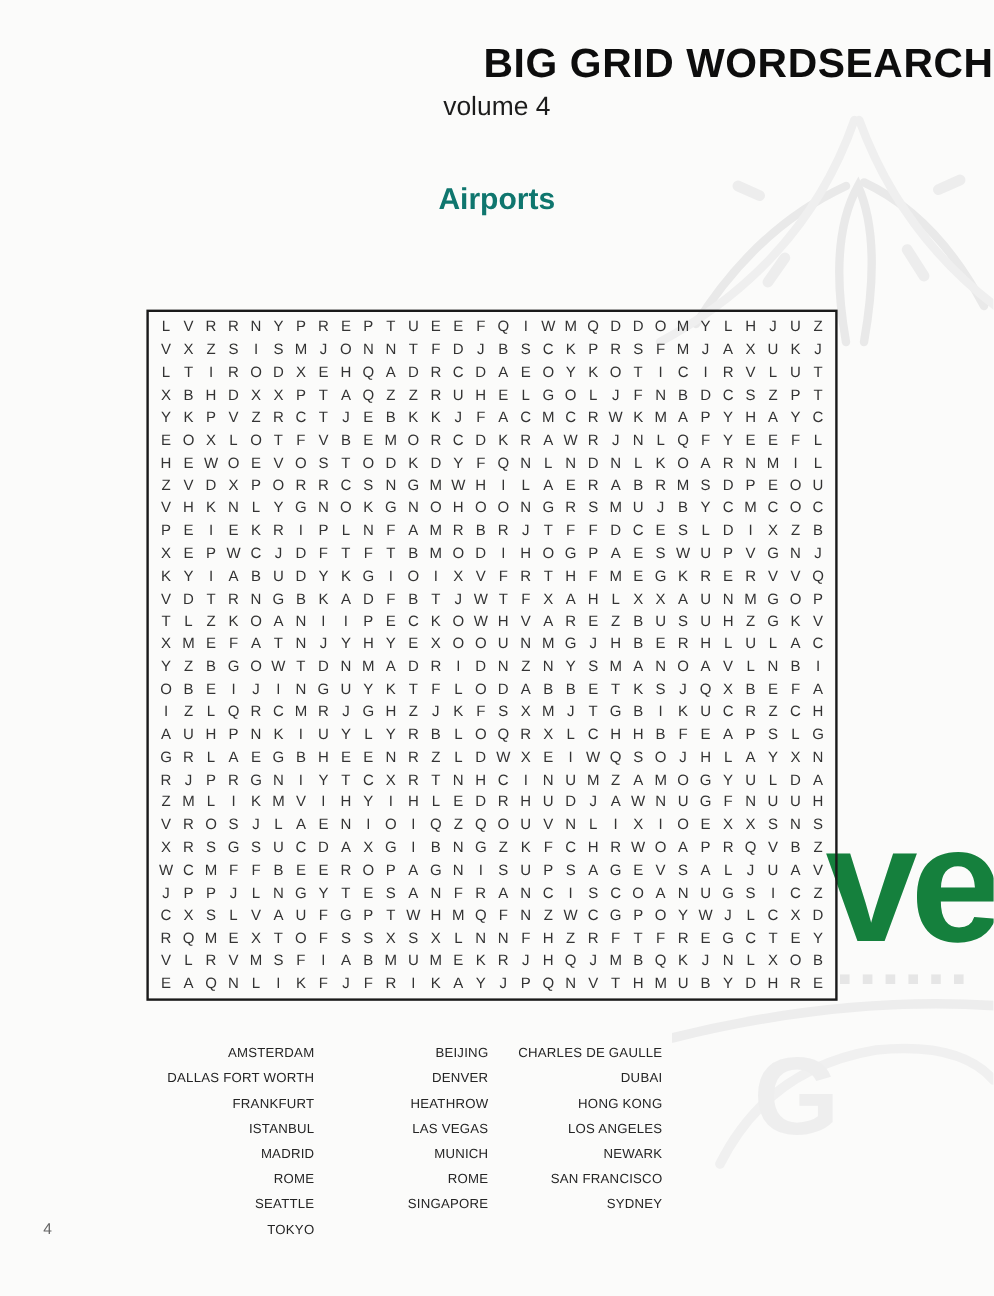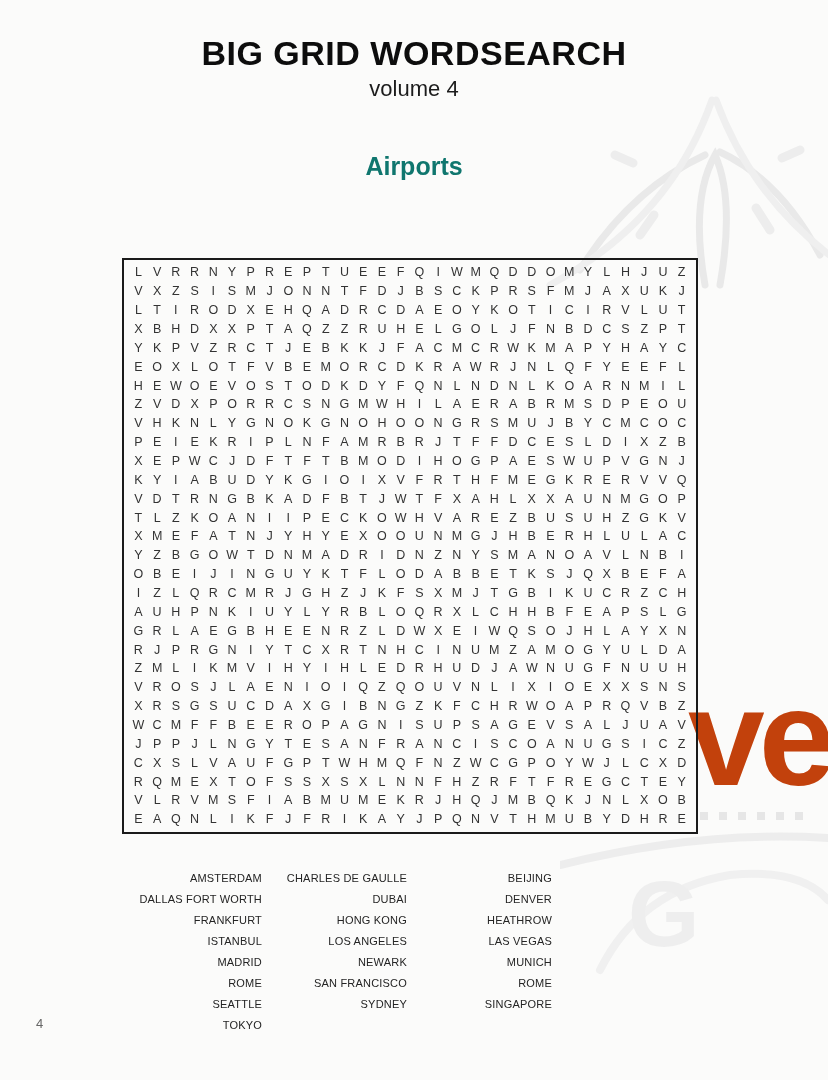--- a/index.html
+++ b/index.html
@@ -9,33 +9,33 @@
     width:828px;height:1080px;
     background:#fbfbfa;
     overflow:hidden;
     font-family:"Liberation Sans", sans-serif;
   }
   
   .wm{position:absolute;z-index:0;pointer-events:none;}
   .wm-ve{
     left:688px;top:668px;
     font-size:138px;font-weight:700;letter-spacing:-6px;
-    color:#c2410c;line-height:1;
+    color:#15803d;line-height:1;
   }
   .wm-g{
     left:628px;top:868px;
     font-size:92px;font-weight:700;
     color:#eeeeee;line-height:1;
   }
   .wm-dots{left:700px;top:812px;display:flex;gap:11px;}
   .wm-dots i{display:block;width:8px;height:8px;background:#e6e6e6;}
   
   .title{
     position:absolute;left:0;top:34px;width:100%;
-    text-align:center;font-size:34px;font-weight:700;
+    text-align:right;font-size:34px;font-weight:700;
     color:#0d0d0d;letter-spacing:0.5px;z-index:2;
   }
   .volume{
     position:absolute;left:0;top:76px;width:100%;
     text-align:center;font-size:22px;font-weight:400;color:#1c1c1c;z-index:2;
   }
   .puzzle-title{
     position:absolute;left:0;top:152px;width:100%;
     text-align:center;font-size:25px;font-weight:700;color:#0f766e;z-index:2;
   }
@@ -1070,33 +1070,33 @@
         <div class="word">AMSTERDAM</div>
         <div class="word">DALLAS FORT WORTH</div>
         <div class="word">FRANKFURT</div>
         <div class="word">ISTANBUL</div>
         <div class="word">MADRID</div>
         <div class="word">ROME</div>
         <div class="word">SEATTLE</div>
         <div class="word">TOKYO</div>
       </div>
       <div class="wcol">
+        <div class="word">BEIJING</div>
+        <div class="word">DENVER</div>
+        <div class="word">HEATHROW</div>
+        <div class="word">LAS VEGAS</div>
+        <div class="word">MUNICH</div>
+        <div class="word">ROME</div>
+        <div class="word">SINGAPORE</div>
+      </div>
+      <div class="wcol">
         <div class="word">CHARLES DE GAULLE</div>
         <div class="word">DUBAI</div>
         <div class="word">HONG KONG</div>
         <div class="word">LOS ANGELES</div>
         <div class="word">NEWARK</div>
         <div class="word">SAN FRANCISCO</div>
         <div class="word">SYDNEY</div>
       </div>
-      <div class="wcol">
-        <div class="word">BEIJING</div>
-        <div class="word">DENVER</div>
-        <div class="word">HEATHROW</div>
-        <div class="word">LAS VEGAS</div>
-        <div class="word">MUNICH</div>
-        <div class="word">ROME</div>
-        <div class="word">SINGAPORE</div>
-      </div>
     </div>
 
   <div class="page-num">4</div>
 </div>
 
 </body></html>

